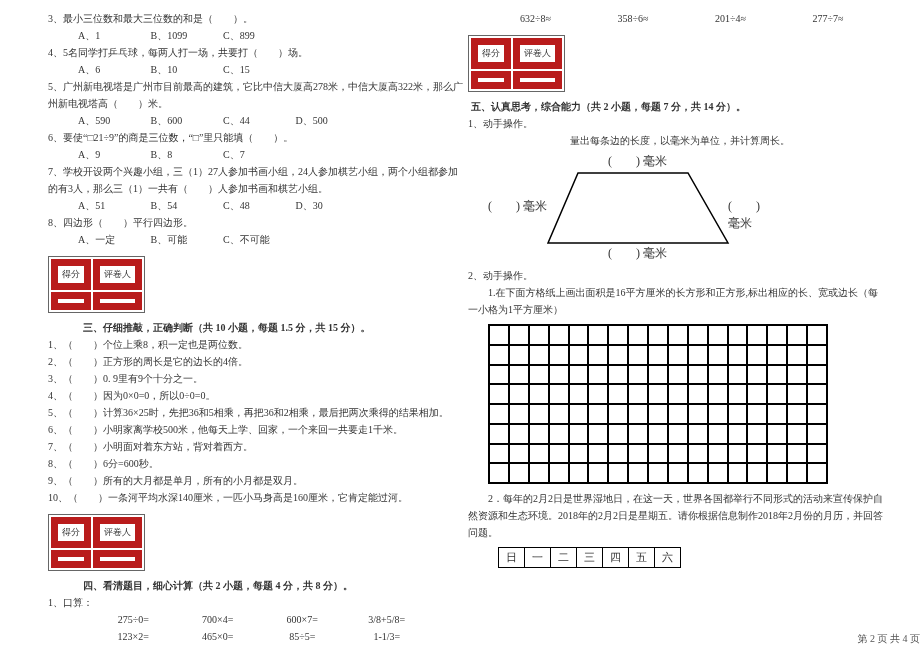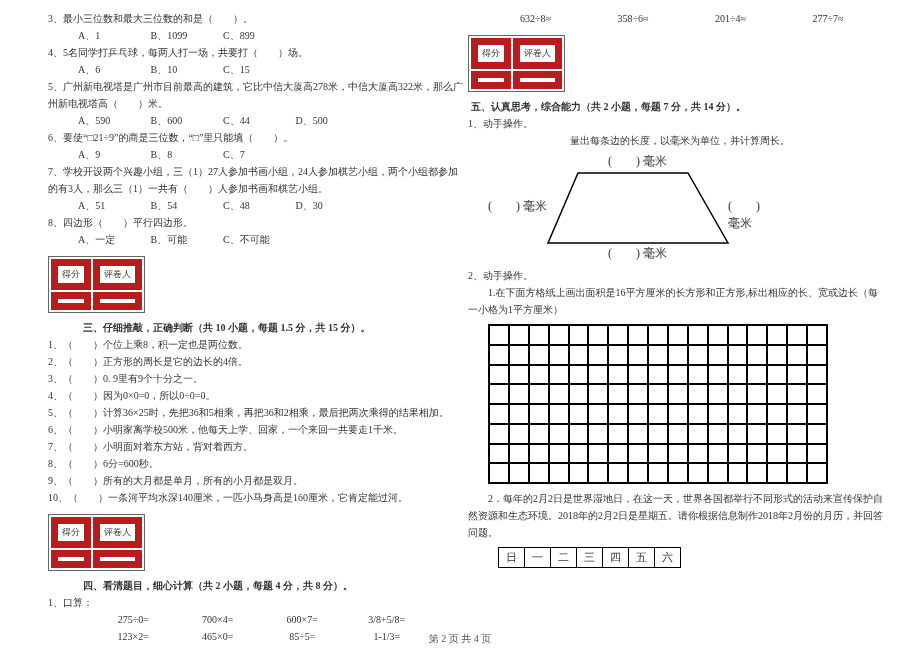--- a/index.html
+++ b/index.html
@@ -71,21 +71,21 @@
     border: 1px solid #000;
     width: 26px;
     height: 20px;
     text-align: center;
     font-size: 11px;
   }
   .footer {
     position: absolute;
     bottom: 4px;
     width: 100%;
-    text-align: center;
+    text-align: right;
     font-size: 10px;
     color: #555;
   }
   .zhou { font-size: 14px; margin: 6px 0 2px 10px; }
 </style>
 </head>
 <body>
 
 <div class="page">
   <div class="col col-left">

